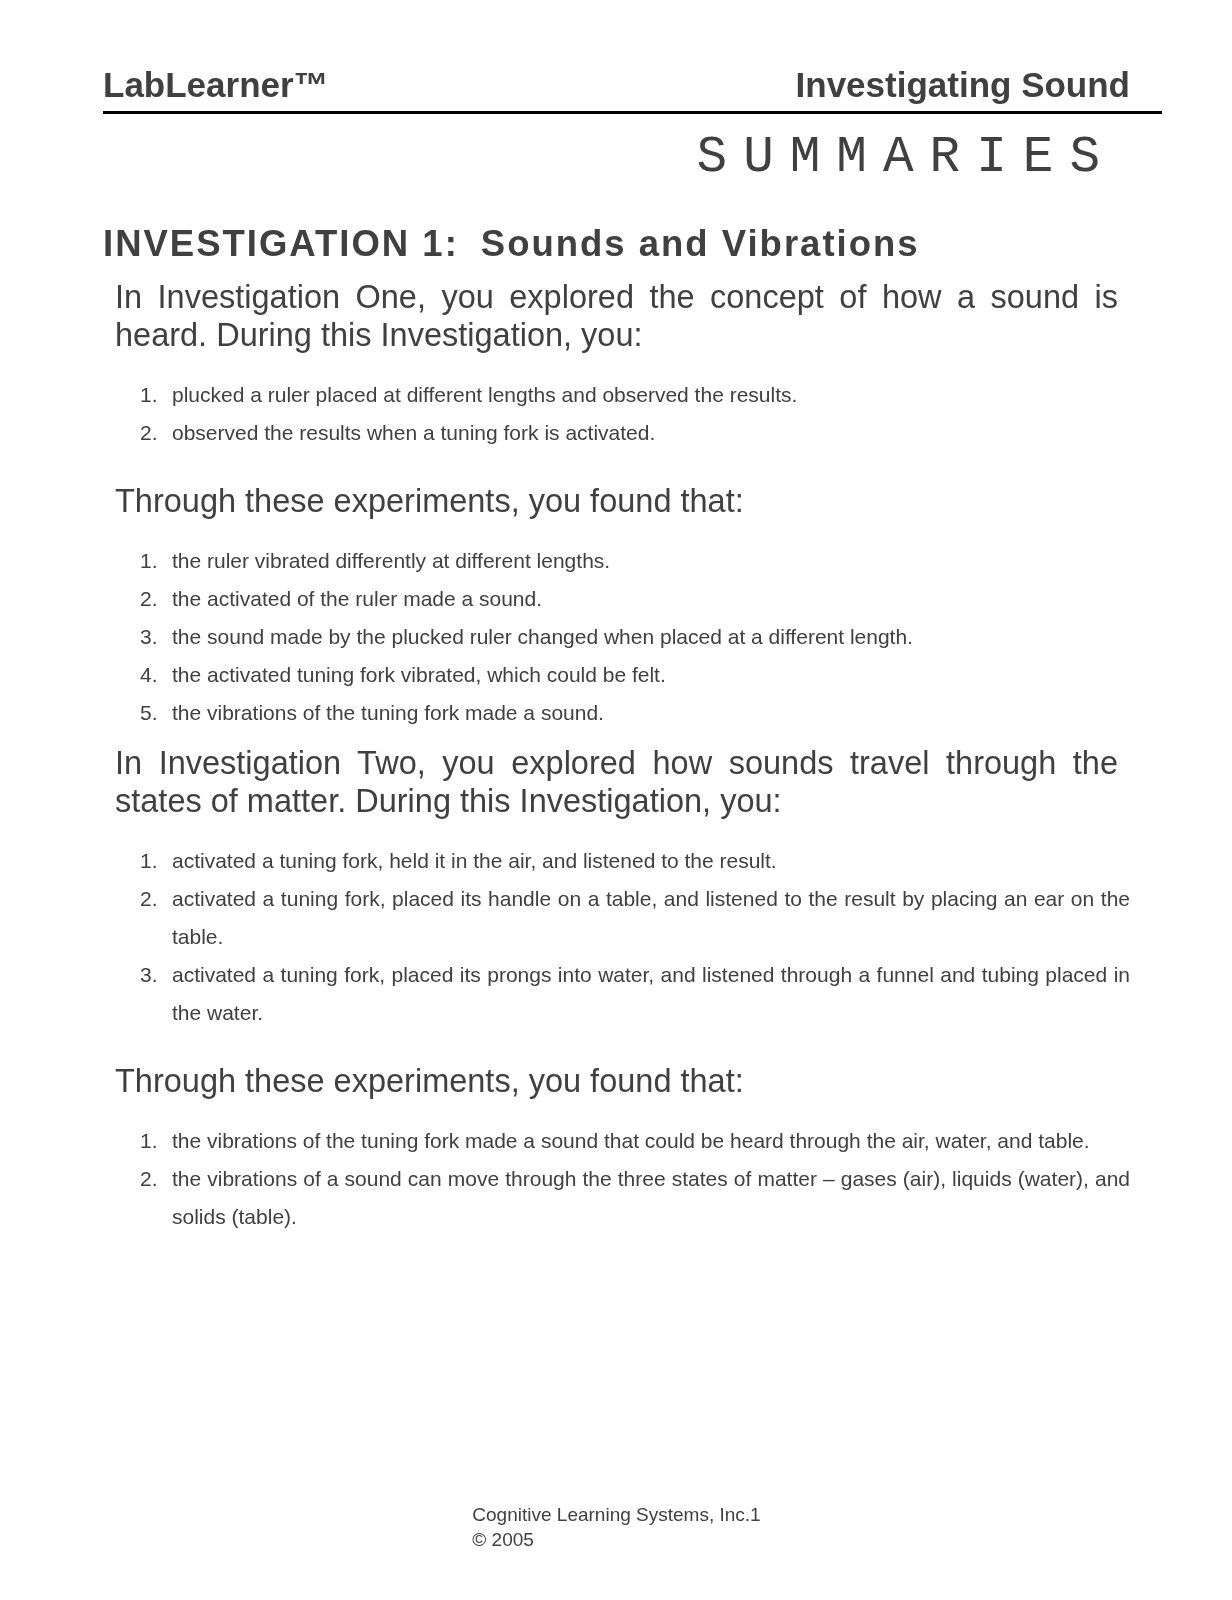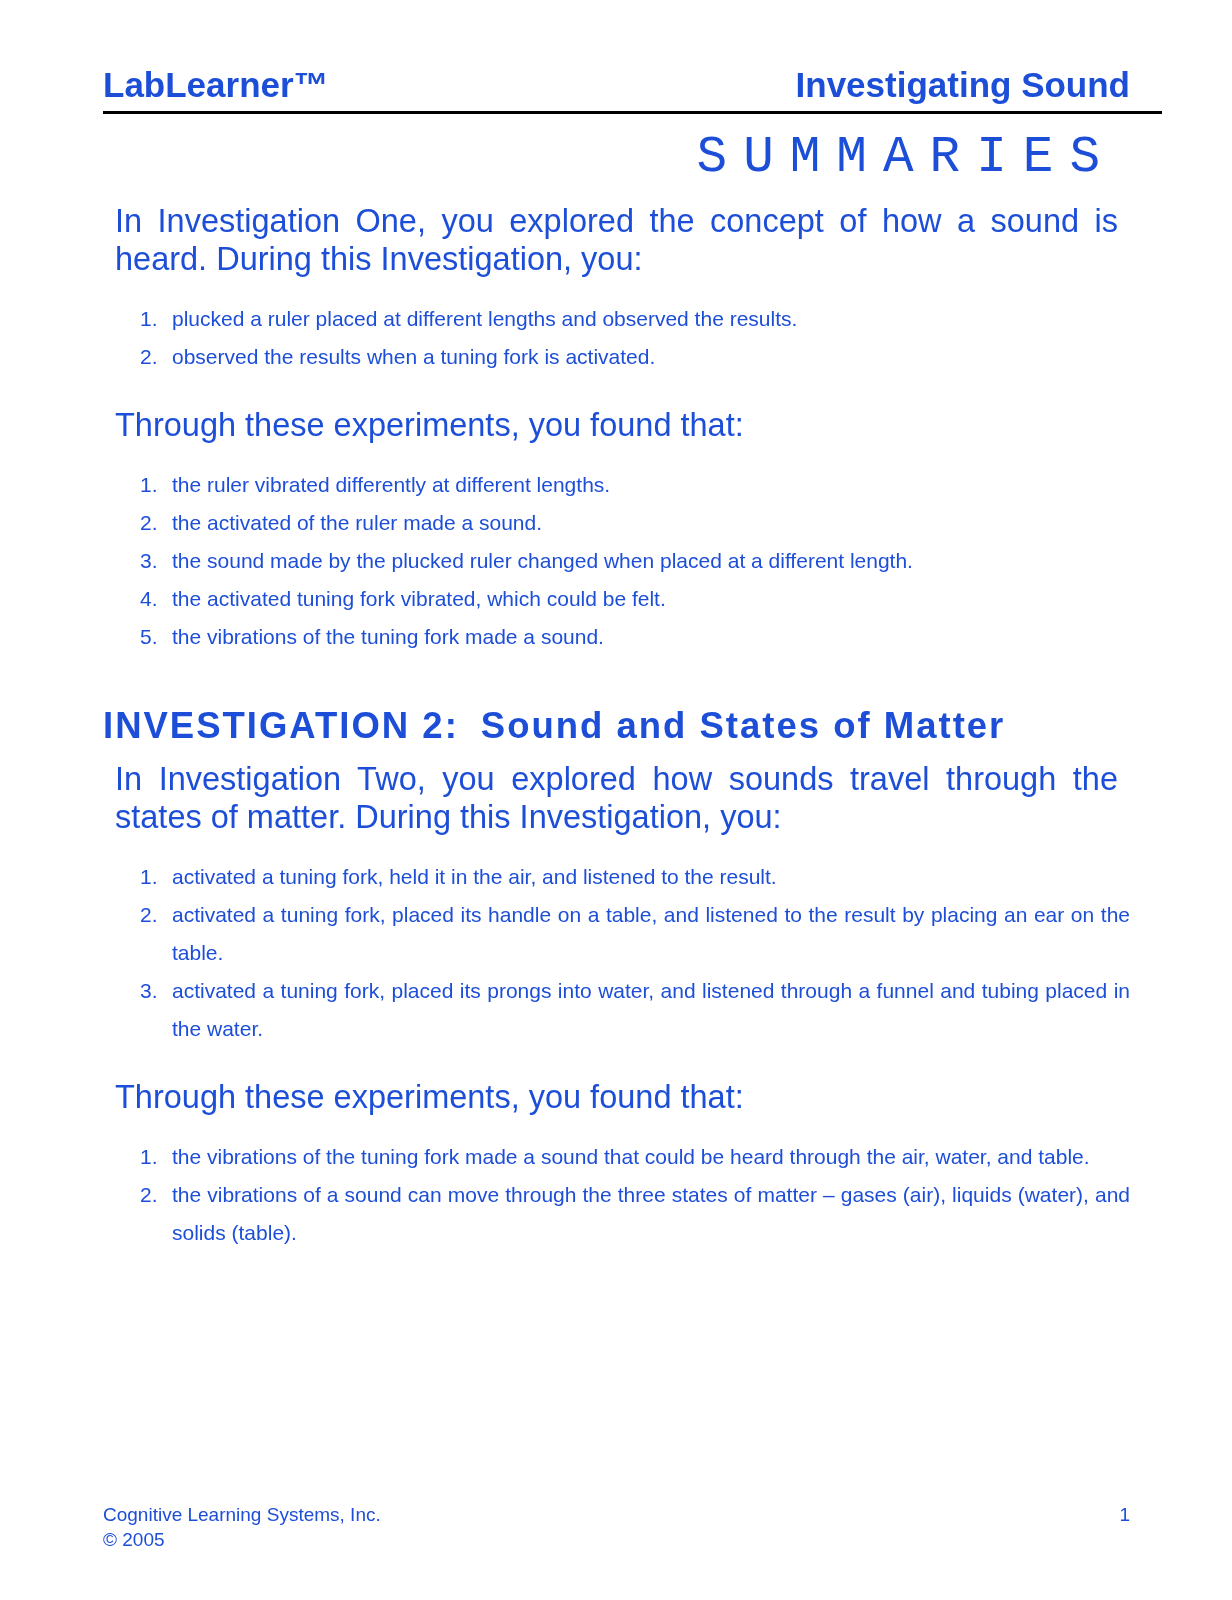--- a/index.html
+++ b/index.html
@@ -2,21 +2,21 @@
 <html><head>
 <meta charset="utf-8">
 <style>
   * { box-sizing: border-box; }
   html, body { margin: 0; padding: 0; background: #ffffff; }
   .page {
     position: relative;
     width: 1232px;
     height: 1600px;
     background: #ffffff;
-    color: #1d4ed8;
+    color: #404040;
     font-family: "Liberation Sans", sans-serif;
     padding: 64px 102px 0 103px;
     overflow: hidden;
   }
   .hdr {
     border-bottom: 3px solid #000;
     padding-bottom: 5px;
     margin-right: -32px; 
   }
   .hdr-row {
@@ -73,60 +73,60 @@
     position: absolute;
     left: 37px;
     top: 0;
   }
   .pfooter {
     position: absolute;
     left: 103px;
     right: 102px;
     top: 1502px;
     display: flex;
-    justify-content: space-between;
+    justify-content: center;
     align-items: flex-start;
     font-size: 19px;
     line-height: 25px;
   }
 </style>
 </head>
 <body>
 
 <div class="page">
 
   <header class="hdr">
     <div class="hdr-row">
       <span>LabLearner™</span>
       <span>Investigating Sound</span>
     </div>
   </header>
 
   <h1 class="title">SUMMARIES</h1>
 
   <section class="sec sec-1">
+    <h2 class="sec-heading">
+      <span>INVESTIGATION 1:</span><span class="ht">Sounds and Vibrations</span>
+    </h2>
     <p class="body">In Investigation One, you explored the concept of how a sound is heard.  During this Investigation, you:</p>
     <ol class="nlist">
       <li>plucked a ruler placed at different lengths and observed the results.</li>
       <li>observed the results when a tuning fork is activated.</li>
     </ol>
     <p class="body found">Through these experiments, you found that:</p>
     <ol class="nlist">
       <li>the ruler vibrated differently at different lengths.</li>
       <li>the activated of the ruler made a sound.</li>
       <li>the sound made by the plucked ruler changed when placed at a different length.</li>
       <li>the activated tuning fork vibrated, which could be felt.</li>
       <li>the vibrations of the tuning fork made a sound.</li>
     </ol>
   </section>
 
   <section class="sec sec-2">
-    <h2 class="sec-heading">
-      <span>INVESTIGATION 2:</span><span class="ht">Sound and States of Matter</span>
-    </h2>
     <p class="body">In Investigation Two, you explored how sounds travel through the states of matter.  During this Investigation, you:</p>
     <ol class="nlist">
       <li>activated a tuning fork, held it in the air, and listened to the result.</li>
       <li>activated a tuning fork, placed its handle on a table, and listened to the result by placing an ear on the table.</li>
       <li>activated a tuning fork, placed its prongs into water, and listened through a funnel and tubing placed in the water.</li>
     </ol>
     <p class="body found">Through these experiments, you found that:</p>
     <ol class="nlist">
       <li>the vibrations of the tuning fork made a sound that could be heard through the air, water, and table.</li>
       <li>the vibrations of a sound can move through the three states of matter – gases (air), liquids (water), and solids (table).</li>

